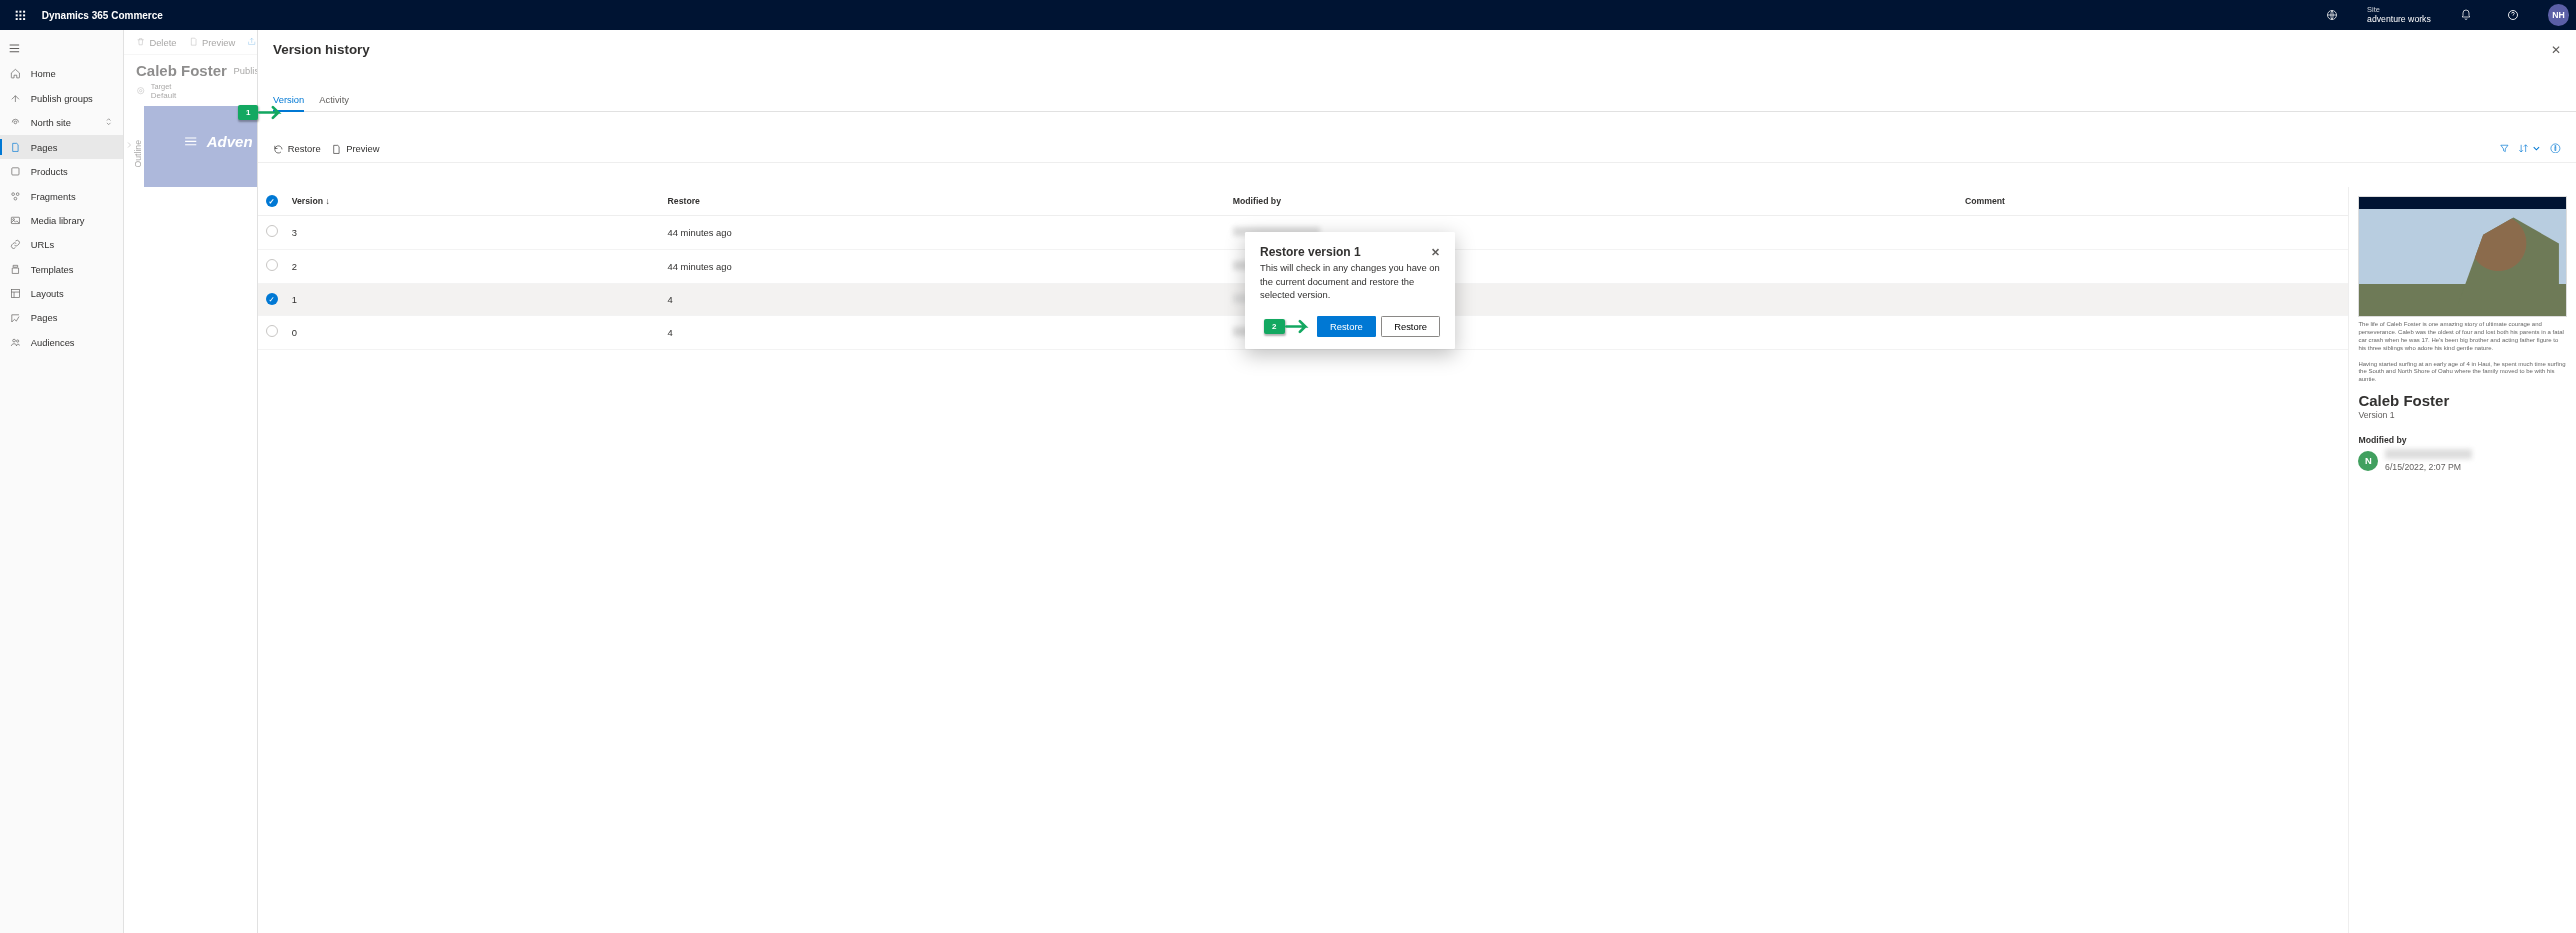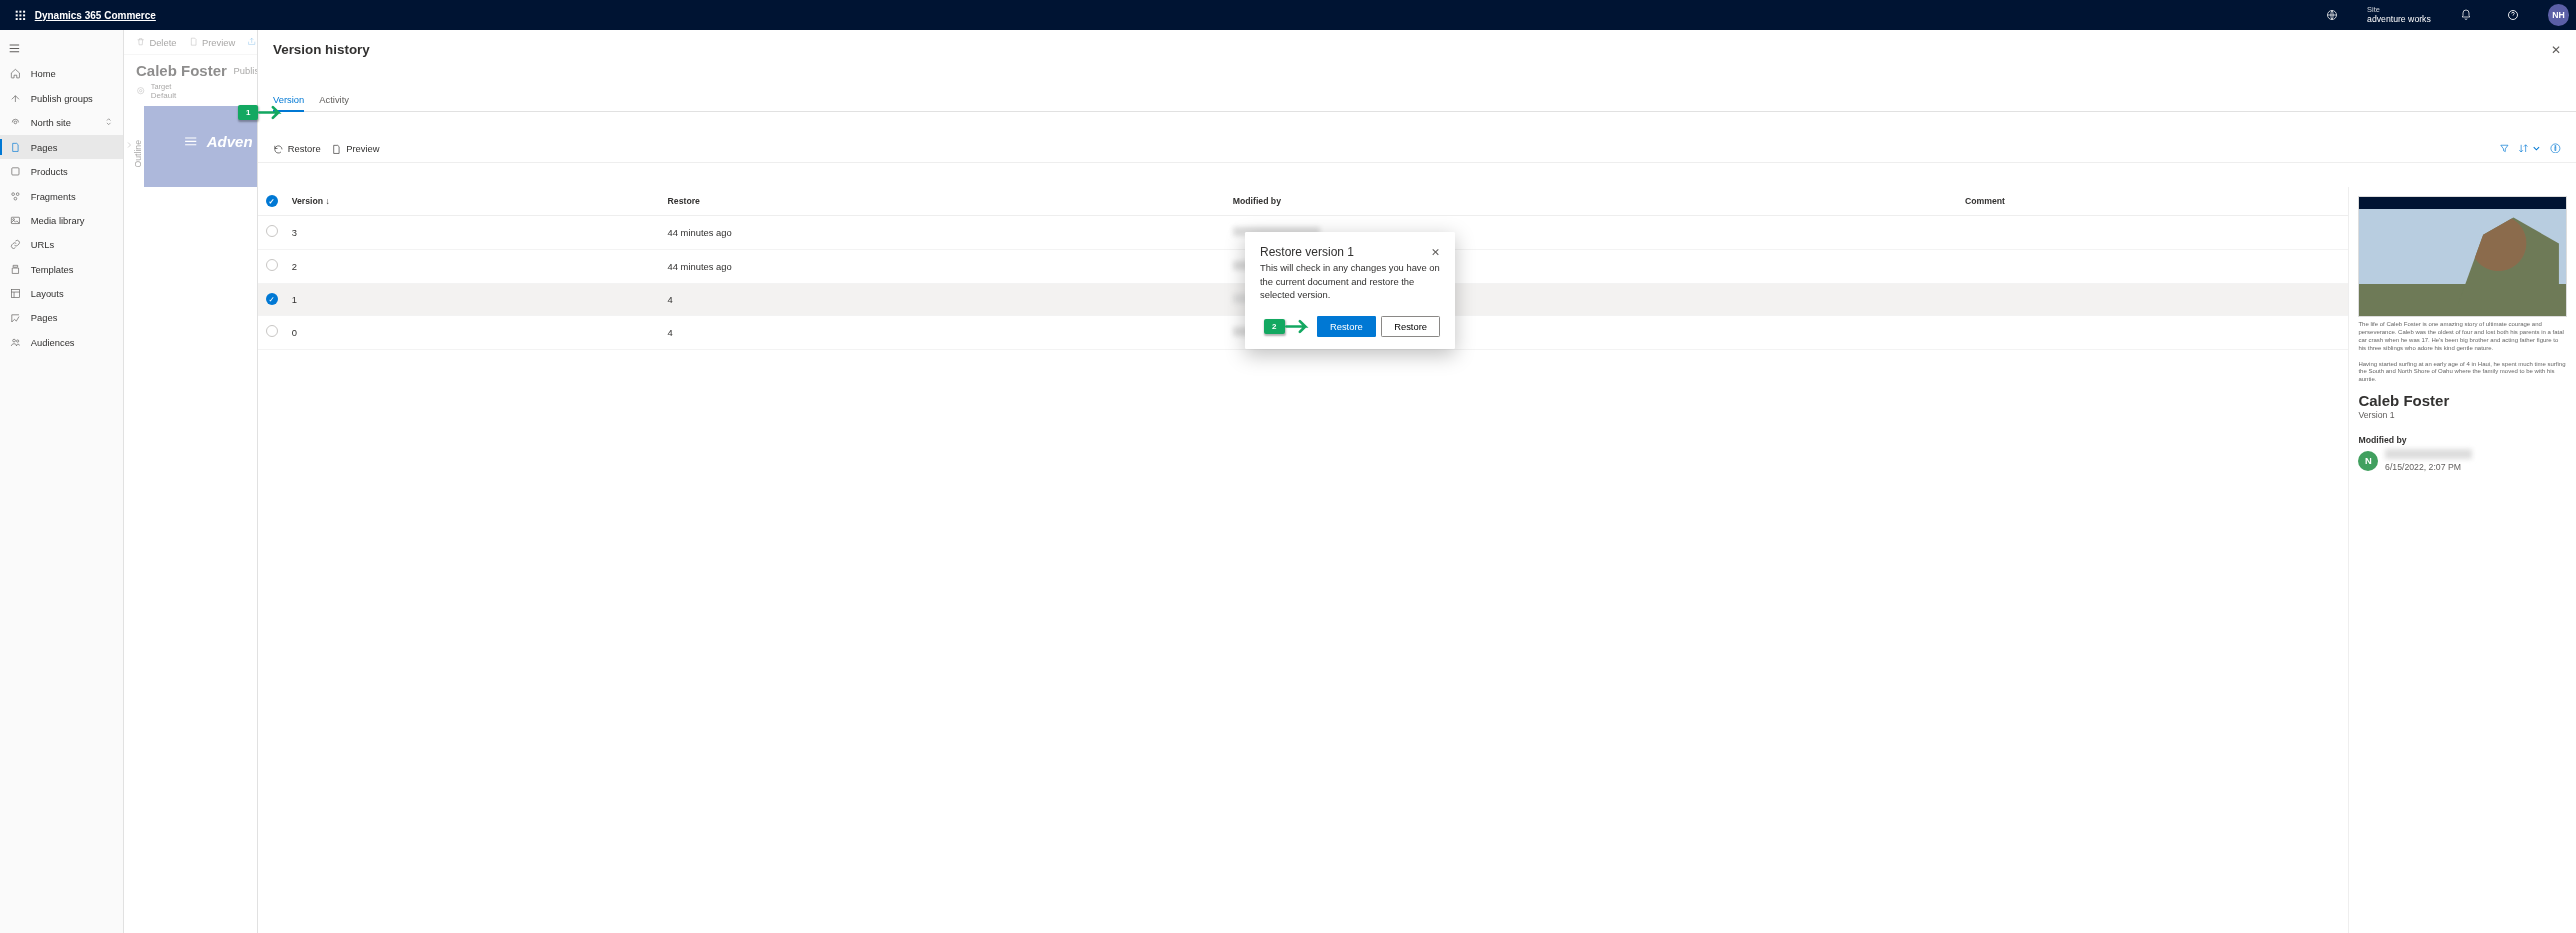--- a/index.html
+++ b/index.html
@@ -2,21 +2,21 @@
 <html style="font-size:10.8px"><head>
 <meta charset="utf-8">
 <style>
   * { box-sizing: border-box; margin: 0; padding: 0; }
   body { font-family: "Segoe UI", -apple-system, sans-serif; background: #f8f8f8; color: #323130; font-size: 9.4px; overflow: hidden; }
   
   
   .topbar { height: 30px; background: #001433; display: flex; align-items: center; color: #fff; padding: 0 6.7px; }
   .waffle { width: 27px; display:flex; justify-content:center; }
   .waffle svg { width:10.8px; height:10.8px; fill:#fff; }
-  .brand { margin-left: 1px; font-size: 10px; font-weight: 600; text-decoration: underline; }
+  .brand { margin-left: 8px; font-size: 10px; font-weight: 600; }
   .topbar-right { margin-left: auto; display:flex; align-items:center; gap: 23px; }
   .glyph { width: 24px; height: 24px; display:flex; align-items:center; justify-content:center; font-size:10.8px; color:#fff; }
   .site-label { font-size:7.4px; opacity:.8; line-height:1.2; }
   .site-name { font-size: 8.7px; }
   .avatar { width: 21.5px; height:21.5px; border-radius:50%; background:#5b5fa6; display:flex; align-items:center; justify-content:center; font-weight:600; font-size:8.7px; }
 
   
   .shell { display:flex; height: calc(100vh - 30px); }
   .sidebar { width: 124px; background: #fafafa; border-right:0.7px solid #e1e1e1; padding-top: 8px; }
   .hamburger { padding: 5.4px 9.4px; }
@@ -84,21 +84,21 @@
   .detail-title { font-size: 15px; font-weight:600; margin-top:4px; }
   .detail-sub { font-size: 8.7px; color:#605e5c; margin-top:1.3px; }
   .detail-section { font-size:8.7px; font-weight:600; margin-top:15px; }
   .modby { display:flex; align-items:center; gap:6.7px; margin-top:4px; }
   .mod-avatar { width:20px; height:20px; border-radius:50%; background:#41a05f; color:#fff; display:flex; align-items:center; justify-content:center; font-weight:600; }
   .mod-date { font-size:8.7px; color:#605e5c; margin-top:1.3px; }
 
   
   .modal { position: absolute; left: 50%; top: 202px; transform: translate(-50%,0); width: 210px; background:#fff; box-shadow: 0 5.4px 20px rgba(0,0,0,.25); border-radius:1.3px; z-index: 50; }
   .modal-inner { padding: 13.4px 15px 12px; }
-  .modal-title { font-size: 12px; font-weight:400; display:flex; align-items:center; }
+  .modal-title { font-size: 12px; font-weight:700; display:flex; align-items:center; }
   .modal-close { margin-left:auto; font-size:10.8px; color:#605e5c; cursor:pointer; }
   .modal-body { font-size:9.4px; color:#323130; margin-top:2px; line-height:1.4; }
   .modal-actions { display:flex; justify-content:flex-end; gap:5.4px; margin-top:15px; }
   .btn { padding: 4px 12px; font-size:9.4px; border-radius:1.3px; cursor:pointer; border:0.7px solid transparent; }
   .btn-primary { background:#0078d4; color:#fff; }
   .btn-default { background:#fff; border-color:#8a8886; }
 
   
   .arrow { position:absolute; z-index:60; display:flex; align-items:center; }
   .arrow .pill { background:#13a861; color:#fff; font-size:8px; font-weight:600; padding:2.7px 8px; border-radius:2px; box-shadow: 0.7px 1.3px 2px rgba(0,0,0,.3);}

